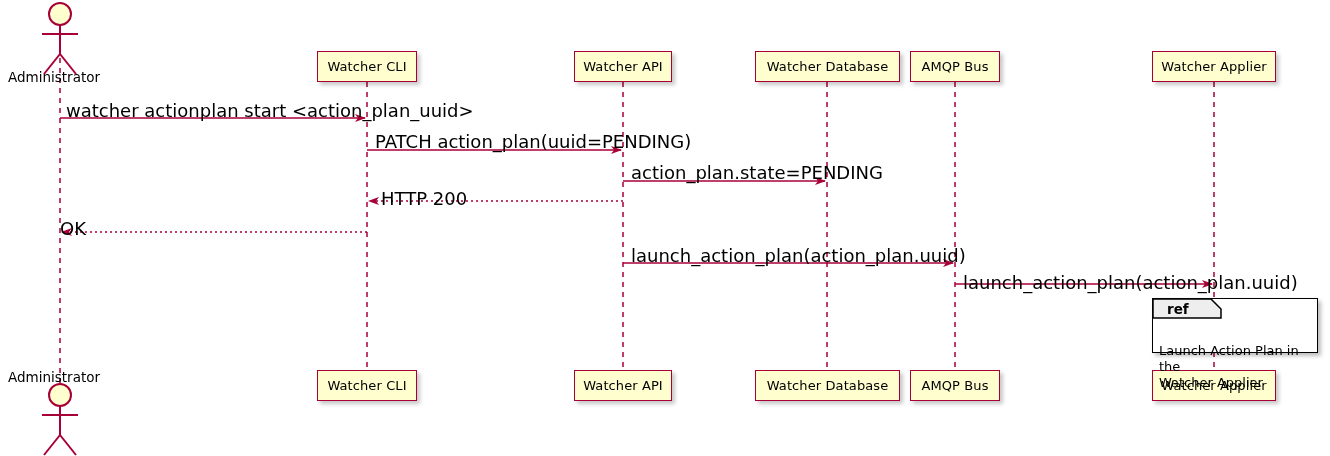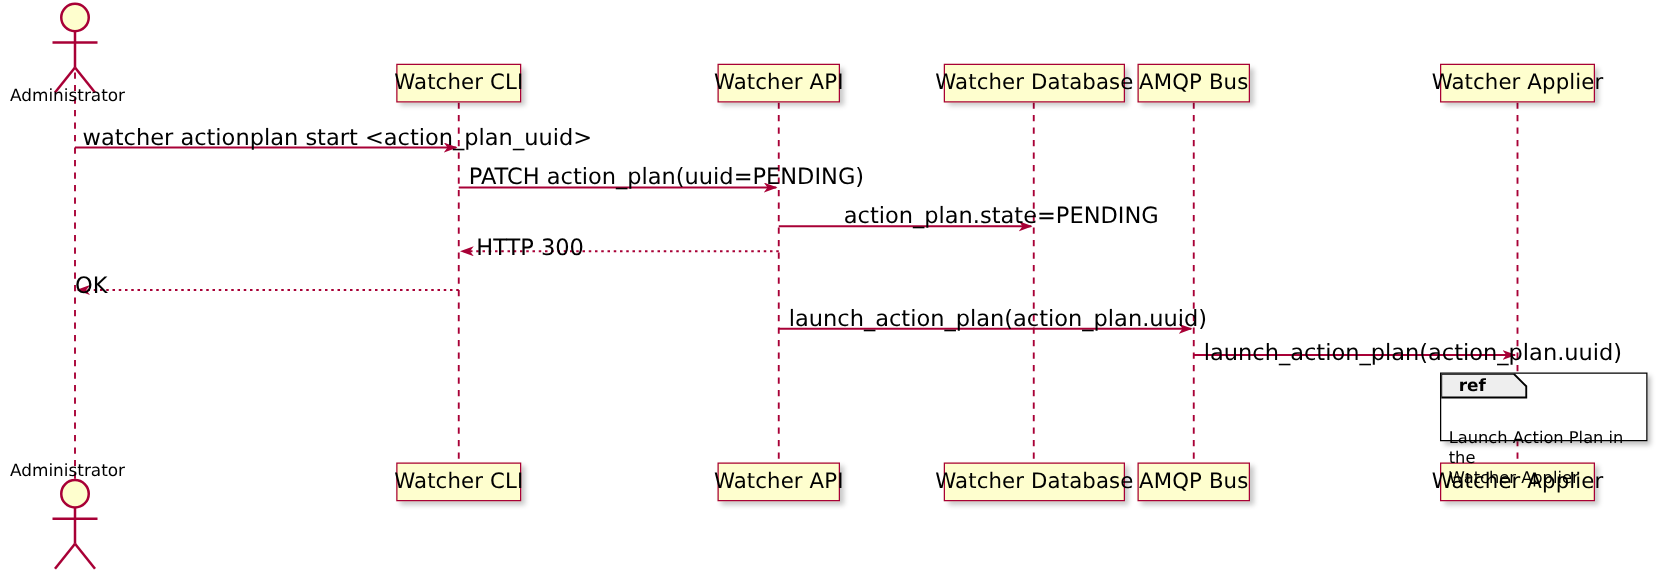--- a/index.html
+++ b/index.html
@@ -22,21 +22,21 @@
     width: 1330px;
     height: 456px;
   }
   
   .participant {
     position: absolute;
     box-sizing: border-box;
     background: #FEFECE;
     border: 1.5px solid #A80036;
     color: #000000;
-    font-size: 17px;
+    font-size: 13px;
     line-height: 1;
     display: flex;
     align-items: center;
     justify-content: center;
     white-space: nowrap;
     box-shadow: 3px 3px 4px rgba(0,0,0,0.22);
     letter-spacing: 0.1px;
   }
   
   .actor-label {
@@ -165,22 +165,22 @@
         <span>Watcher Applier</span>
       </div>
     </div>
 
   <div class="actor-label" style="left:8px; top:71px;">Administrator</div>
   <div class="actor-label" style="left:8px; top:371px;">Administrator</div>
 
   <div id="message-labels">
       <div class="msg-label" style="left: 66px; top: 102px;">watcher actionplan start &lt;action_plan_uuid&gt;</div>
       <div class="msg-label" style="left: 375px; top: 133px;">PATCH action_plan(uuid=PENDING)</div>
-      <div class="msg-label" style="left: 631px; top: 164px; margin-left: 44px;">action_plan.state=PENDING</div>
-      <div class="msg-label" style="left: 381px; top: 190px;">HTTP 300</div>
+      <div class="msg-label" style="left: 631px; top: 164px;">action_plan.state=PENDING</div>
+      <div class="msg-label" style="left: 381px; top: 190px;">HTTP 200</div>
       <div class="msg-label" style="left: 60px; top: 220px;">OK</div>
       <div class="msg-label" style="left: 631px; top: 247px;">launch_action_plan(action_plan.uuid)</div>
       <div class="msg-label" style="left: 963px; top: 274px;">launch_action_plan(action_plan.uuid)</div>
     </div>
 
   <div class="ref-box" style="left: 1152px; top: 298px; width: 166px; height: 55px;">
     <svg class="ref-tab-svg" style="position:absolute;left:0;top:0;" width="70" height="21" xmlns="http://www.w3.org/2000/svg">
       <path d="M0,0 L58,0 L68,10 L68,19 L0,19 Z" fill="#EEEEEE" stroke="#000000" stroke-width="1.5"></path>
     </svg>
     <div class="ref-tab-label" style="left:14px; top:4px;">ref</div>

